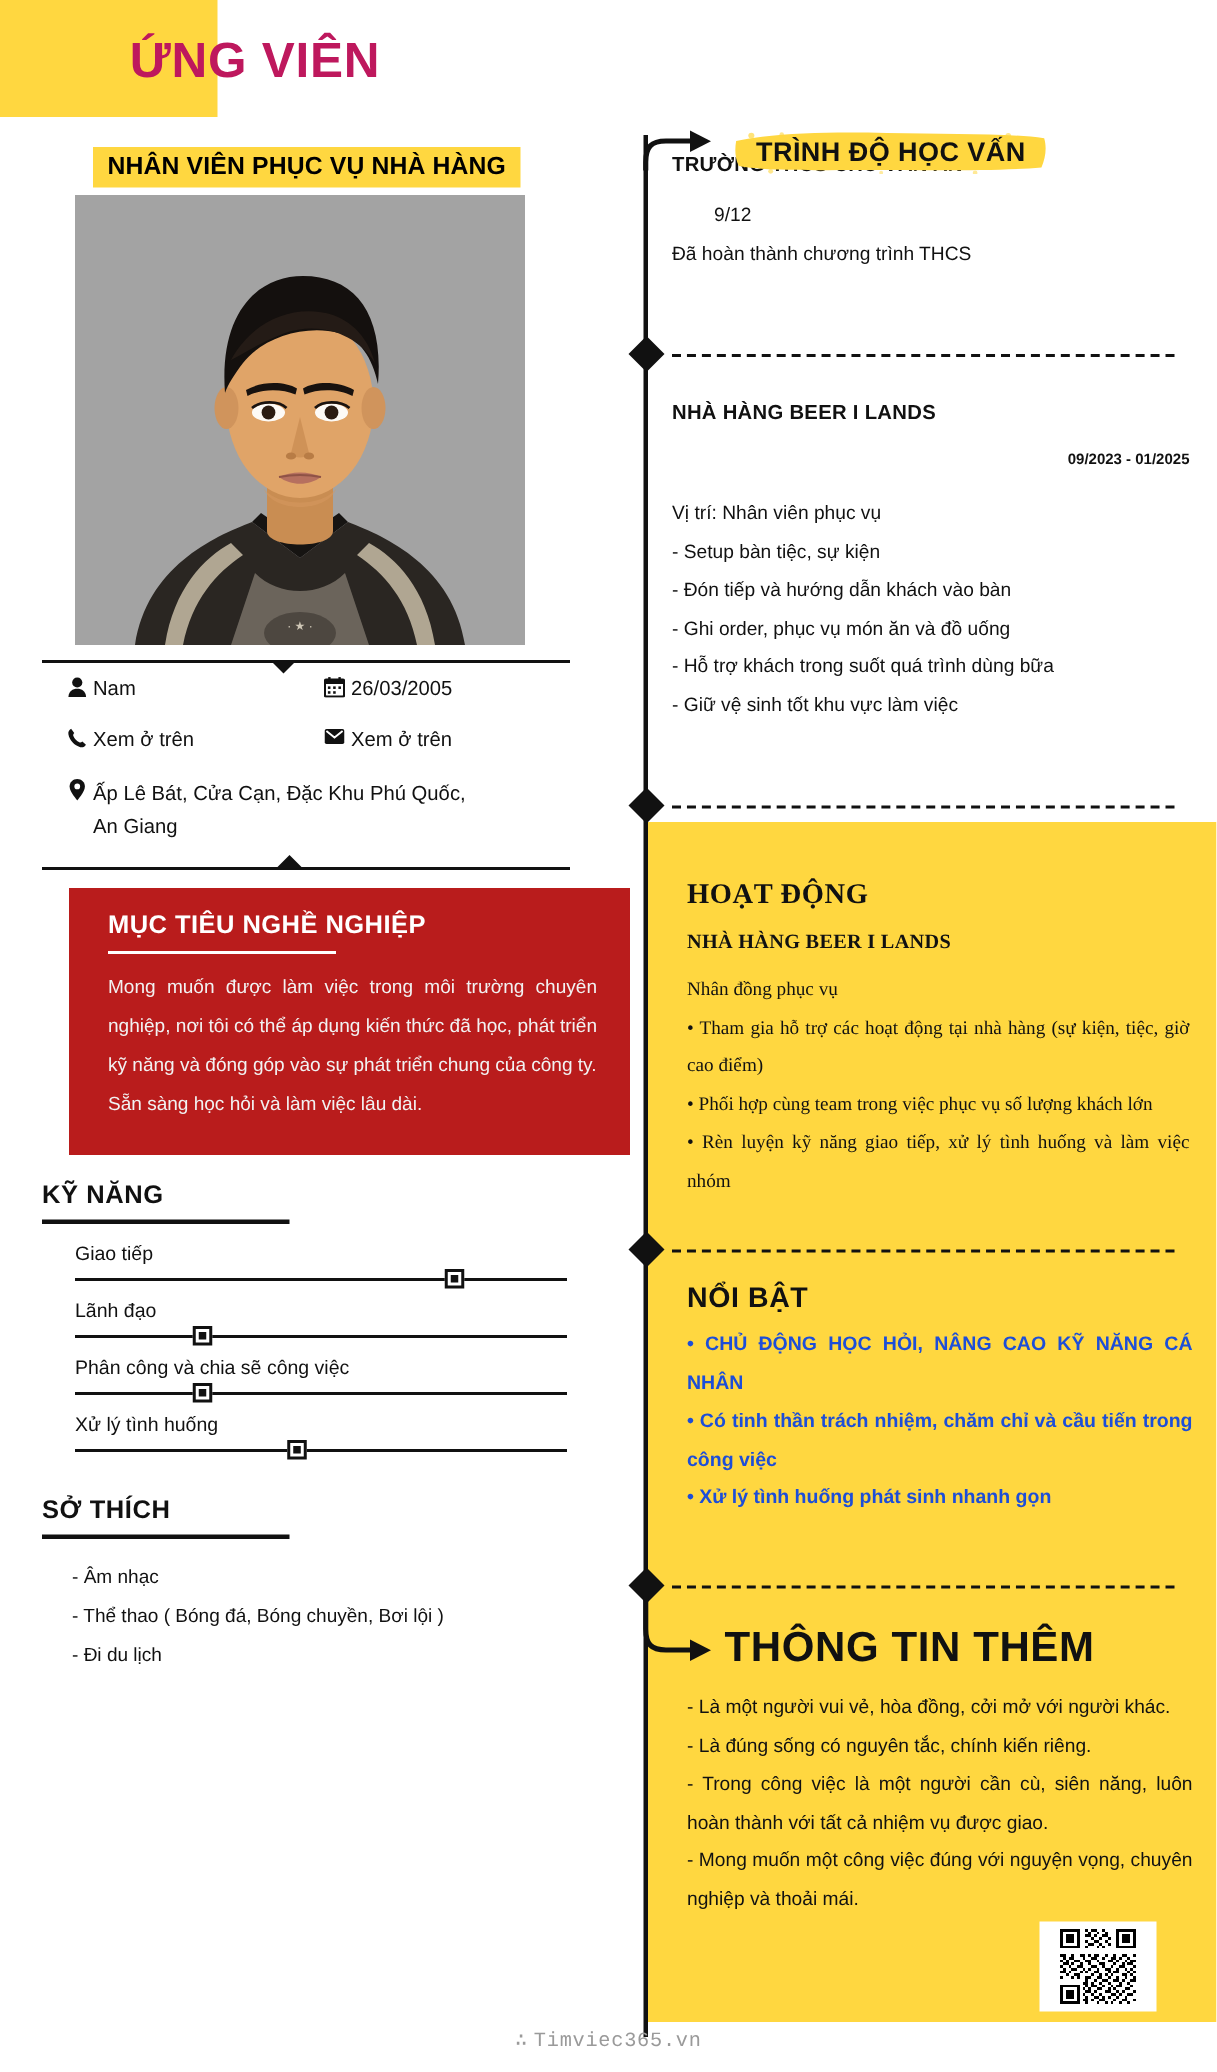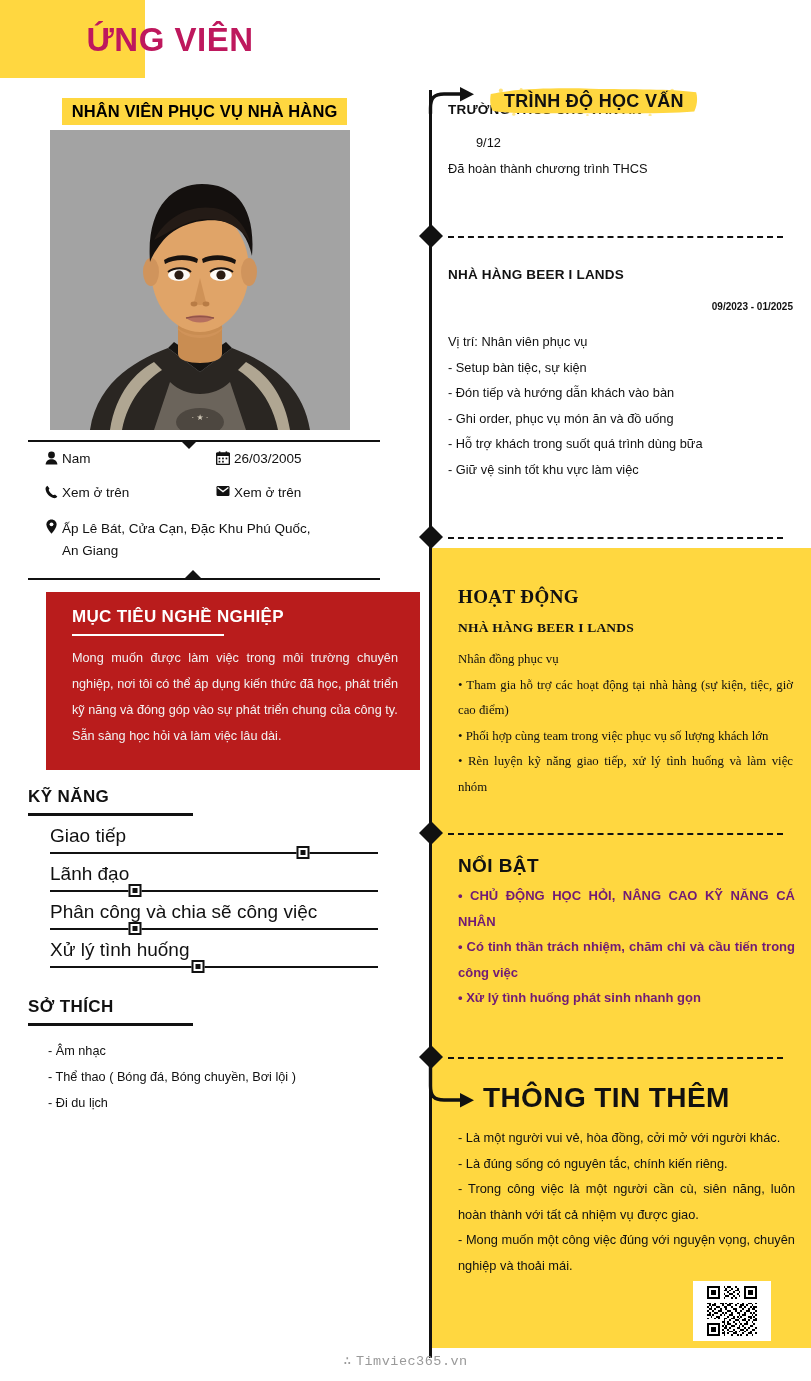--- a/index.html
+++ b/index.html
@@ -148,21 +148,21 @@
     letter-spacing: 0.4px;
     color: #111;
     line-height: 22px;
   }
   .sec-underline {
     width: 165px;
     border-top: 3px solid #111;
     margin: 5px 0 0 0;
   }
   .skill-row { margin-top: 11px; }
-  .skill-label { font-size: 19px; color: #111; line-height: 18px; padding-left: 22px; }
+  .skill-label { font-size: 13px; color: #111; line-height: 18px; padding-left: 22px; }
   .skill-track {
     position: relative;
     margin-top: 7px;
     margin-left: 22px;
     width: 328px;
     height: 2px;
     background: #111;
   }
   .skill-knob {
     position: absolute;
@@ -263,21 +263,21 @@
     font-size: 12.8px;
     line-height: 25.5px;
     color: #111;
   }
   .r-line.just { text-align: justify; }
   .r-plain { font-size: 12.8px; line-height: 25.5px; color: #111; }
   .r-bold {
     font-size: 13px;
     font-weight: bold;
     line-height: 25.5px;
-    color: #701a75;
+    color: #1d4ed8;
   }
   .r-bold.just { text-align: justify; }
 
   .qr {
     position: absolute;
     left: 693px; top: 1281px;
     width: 78px; height: 60px;
     background: #fff;
     padding: 3px;
   }

